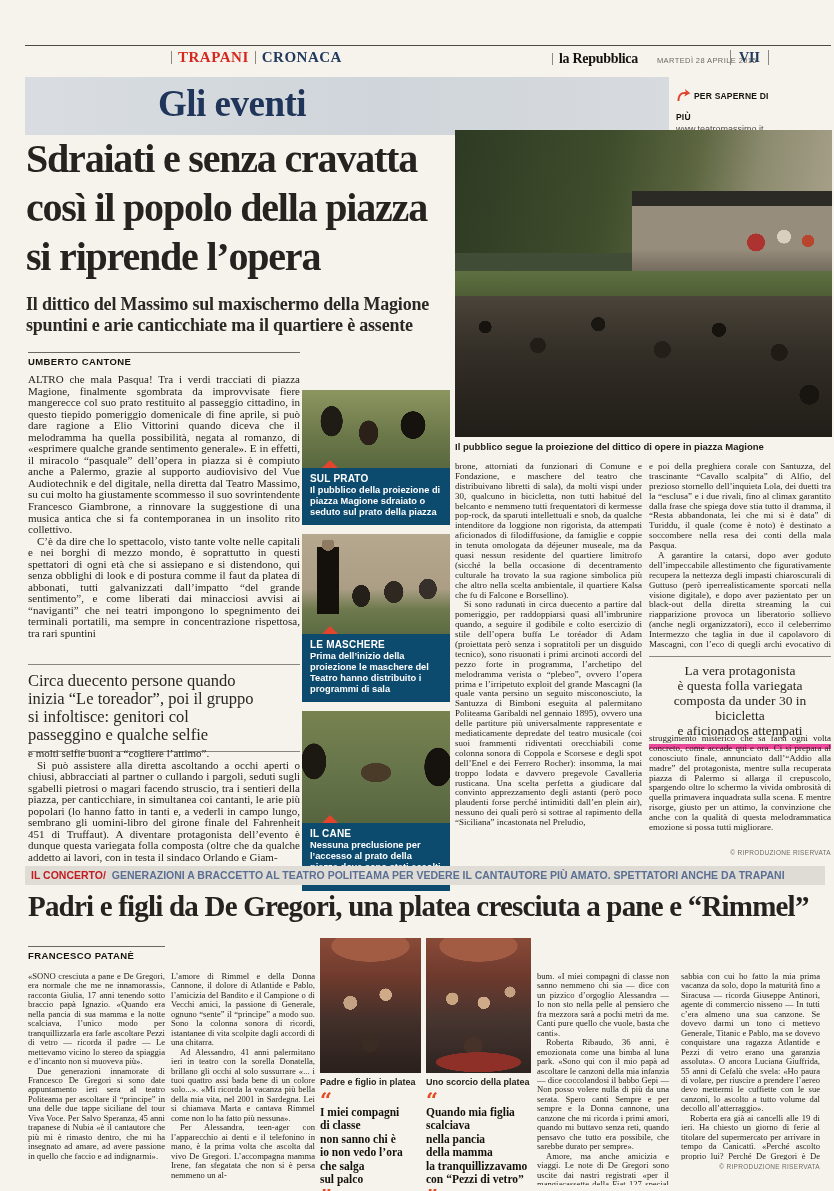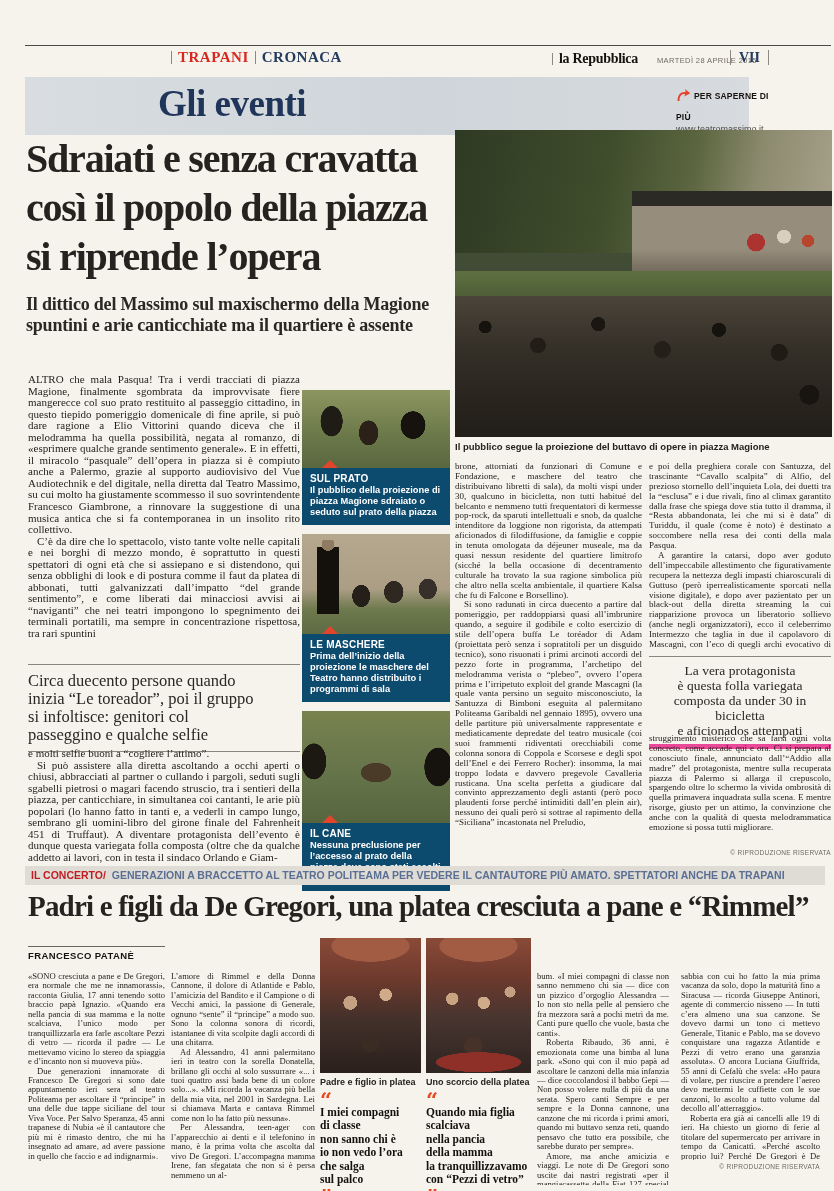--- a/index.html
+++ b/index.html
@@ -9,21 +9,21 @@
   .rule{position:absolute;background:#4d4843;height:1px;}
   
   .hdr{font-family:"Liberation Serif",serif;font-weight:bold;font-size:15px;}
   .hdr .sep{display:inline-block;width:1px;height:13px;background:#8d8880;margin:0 6px;vertical-align:-2px;}
   .sec1{color:#d6281f;letter-spacing:0.5px;}
   .sec2{color:#23395d;letter-spacing:0.5px;}
   .masthead{font-weight:bold;font-size:14px;color:#14110e;letter-spacing:-0.3px;}
   .dateline{font-family:"Liberation Sans",sans-serif;font-size:7.5px;color:#6e6962;letter-spacing:0.4px;margin-left:19px;}
   .pageno{font-weight:bold;font-size:14px;color:#23395d;border-left:1px solid #8d8880;border-right:1px solid #8d8880;padding:0 8px;}
   
-  .band{position:absolute;left:25px;top:77px;width:724px;height:58px;
+  .band{position:absolute;left:25px;top:77px;width:644px;height:58px;
         background:linear-gradient(90deg,#d9dde1,#cfd5da 55%,#d7dade);text-decoration:underline;}
   .band-title{position:absolute;left:133px;top:5px;font-weight:bold;font-size:37px;color:#20355a;letter-spacing:-0.5px;}
   .knowmore{position:absolute;left:651px;top:8px;font-family:"Liberation Sans",sans-serif;}
   .knowmore .lbl{font-weight:bold;font-size:8.5px;color:#16130f;letter-spacing:0.2px;}
   .knowmore .lnk{font-size:9px;color:#4f4b45;line-height:1.3;}
   .arrow-ic{vertical-align:-3px;margin-right:3px;}
   
   .headline{white-space:pre-line;font-weight:bold;font-size:40px;line-height:1.23;color:#262220;letter-spacing:-1.2px;}
   .subhead{white-space:pre-line;font-weight:bold;font-size:18px;line-height:1.16;color:#2b2724;letter-spacing:-0.2px;margin-top:6px;}
   
@@ -146,22 +146,23 @@
 si riprende l’opera</div>
   <div class="abs subhead" style="left:26px;top:288px;width:455px;">Il dittico del Massimo sul maxischermo della Magione
 spuntini e arie canticchiate ma il quartiere è assente</div>
 
   <div class="abs photo mainphoto" style="left:455px;top:130px;width:377px;height:307px;">
     <div class="mp-top"></div>
     <div class="mp-stage"></div>
     <div class="mp-grass"></div>
     <div class="mp-crowd"></div>
   </div>
-  <div class="abs cap" style="left:455px;top:441px;width:377px;">Il pubblico segue la proiezione del buttavo di opere in piazza Magione</div>
-
+  <div class="abs cap" style="left:455px;top:441px;width:377px;">Il pubblico segue la proiezione del dittico di opere in piazza Magione</div>
+
+  <div class="abs byline" style="left:28px;top:352px;width:272px;">UMBERTO CANTONE</div>
   <div class="abs bodytext lede" style="left:28px;top:374px;width:272px;height:288px;">
     <p>ALTRO che mala Pasqua! Tra i verdi tracciati di piazza Magione, finalmente sgombrata da improvvisate fiere mangerecce col suo prato restituito al passeggio cittadino, in questo tiepido pomeriggio domenicale di fine aprile, si può dare ragione a Elio Vittorini quando diceva che il melodramma ha quella possibilità, negata al romanzo, di «esprimere qualche grande sentimento generale». E in effetti, il miracolo “pasquale” dell’opera in piazza si è compiuto anche a Palermo, grazie al supporto audiovisivo del Vue Audiotechnik e del digitale, nella diretta dal Teatro Massimo, su cui molto ha giustamente scommesso il suo sovrintendente Francesco Giambrone, a rinnovare la suggestione di una musica antica che si fa contemporanea in un insolito rito collettivo.</p>
     <p>C’è da dire che lo spettacolo, visto tante volte nelle capitali e nei borghi di mezzo mondo, è soprattutto in questi spettatori di ogni età che si assiepano e si distendono, qui senza obblighi di look e di postura comme il faut da platea di abbonati, tutti galvanizzati dall’impatto “del grande sentimento”, e come liberati dai minacciosi avvisi ai “naviganti” che nei teatri impongono lo spegnimento dei terminali portatili, ma sempre in concentrazione rispettosa, tra rari spuntini</p>
   </div>
   <div class="abs pq" style="left:28px;top:664px;width:272px;">Circa duecento persone quando
 inizia “Le toreador”, poi il gruppo
 si infoltisce: genitori col
 passeggino e qualche selfie</div>
   <div class="abs bodytext lede" style="left:28px;top:748px;width:272px;height:118px;">
     <p>e molti selfie buoni a “cogliere l’attimo”.</p>

